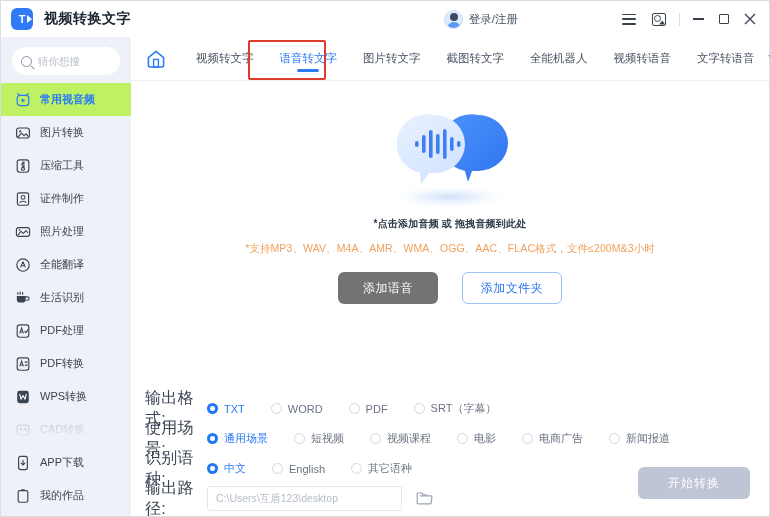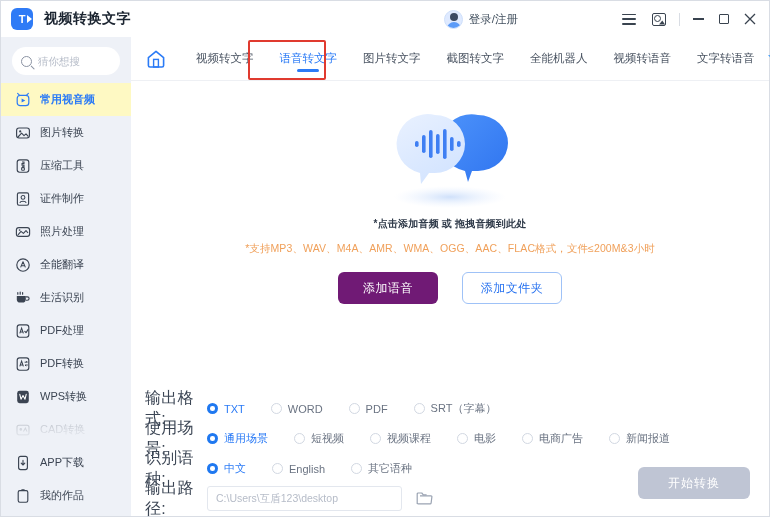--- a/index.html
+++ b/index.html
@@ -190,21 +190,21 @@
   .nav-item {
     height: 33px;
     display: flex;
     align-items: center;
     padding-left: 14px;
     font-size: 11px;
     color: #3b4452;
     position: relative;
   }
   .nav-item.active {
-    background: #fef9c3;
+    background: #bef264;
     color: #2b7bf6;
     font-weight: bold;
   }
   .nav-item.faded { opacity: 0.22; }
   .nav-ico {
     width: 16px; height: 16px;
     flex: 0 0 16px;
     margin-right: 9px;
     display: flex; align-items: center; justify-content: center;
   }
@@ -303,21 +303,21 @@
     height: 32px;
     min-width: 100px;
     border-radius: 6px;
     font-size: 12px;
     display: flex; align-items: center; justify-content: center;
     letter-spacing: 0.5px;
     font-family: inherit;
     border: none;
     cursor: default;
   }
-  .btn-primary { background: #701a75; color: #ffffff; }
+  .btn-primary { background: #737373; color: #ffffff; }
   .btn-ghost {
     background: #ffffff;
     color: #2772f0;
     border: 1px solid #9fc2f7;
   }
 
   
   .options { padding: 0 0 0 14px; flex: 0 0 auto; }
   .opt-row {
     display: flex;

